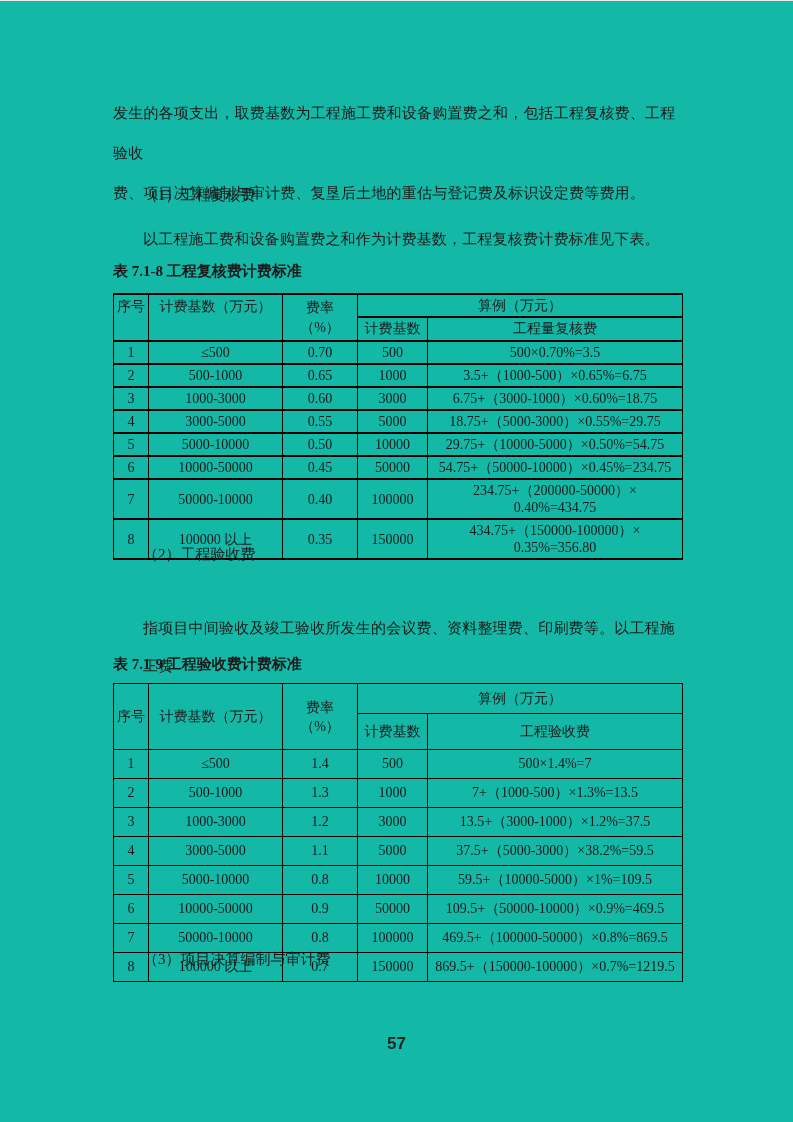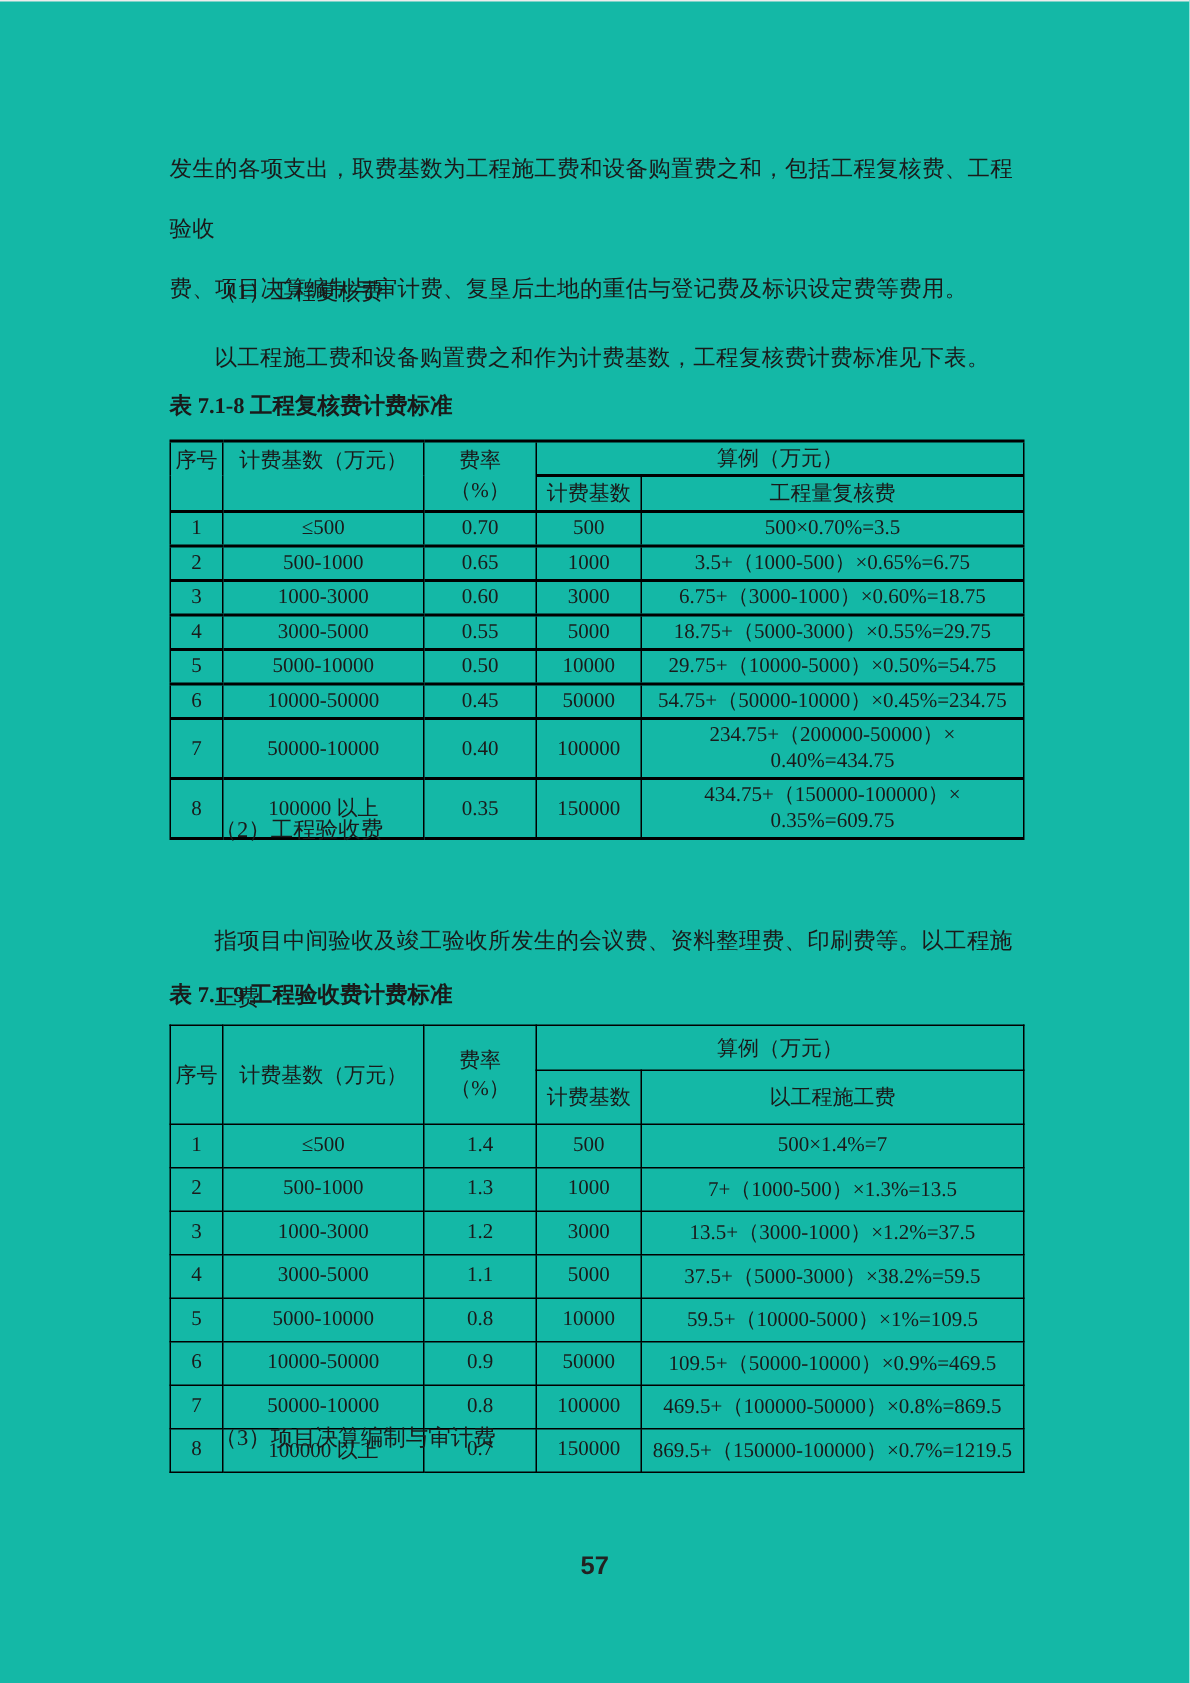--- a/index.html
+++ b/index.html
@@ -141,21 +141,21 @@
               <td>100000</td>
               <td>234.75+（200000-50000）×
 0.40%=434.75</td>
             </tr>
             <tr class="tall">
               <td>8</td>
               <td>100000 以上</td>
               <td>0.35</td>
               <td>150000</td>
               <td>434.75+（150000-100000）×
-0.35%=609.75</td>
+0.35%=356.80</td>
             </tr>
           </tbody>
       </table>
     </div>
 
     <div class="block heading" style="top:535px;">（2）工程验收费</div>
 
     <div class="block para" style="top:608px; line-height:38px;">
       <div class="indent">指项目中间验收及竣工验收所发生的会议费、资料整理费、印刷费等。以工程施工费</div>
     </div>
@@ -174,21 +174,21 @@
         <thead>
           <tr class="h1">
             <th rowspan="2">序号</th>
             <th rowspan="2">计费基数（万元）</th>
             <th rowspan="2" class="ratehead">费率
 （%）</th>
             <th colspan="2">算例（万元）</th>
           </tr>
           <tr class="h2">
             <th>计费基数</th>
-            <th>以工程施工费</th>
+            <th>工程验收费</th>
           </tr>
         </thead>
         <tbody>
             <tr>
               <td>1</td>
               <td>≤500</td>
               <td>1.4</td>
               <td>500</td>
               <td>500×1.4%=7</td>
             </tr>

